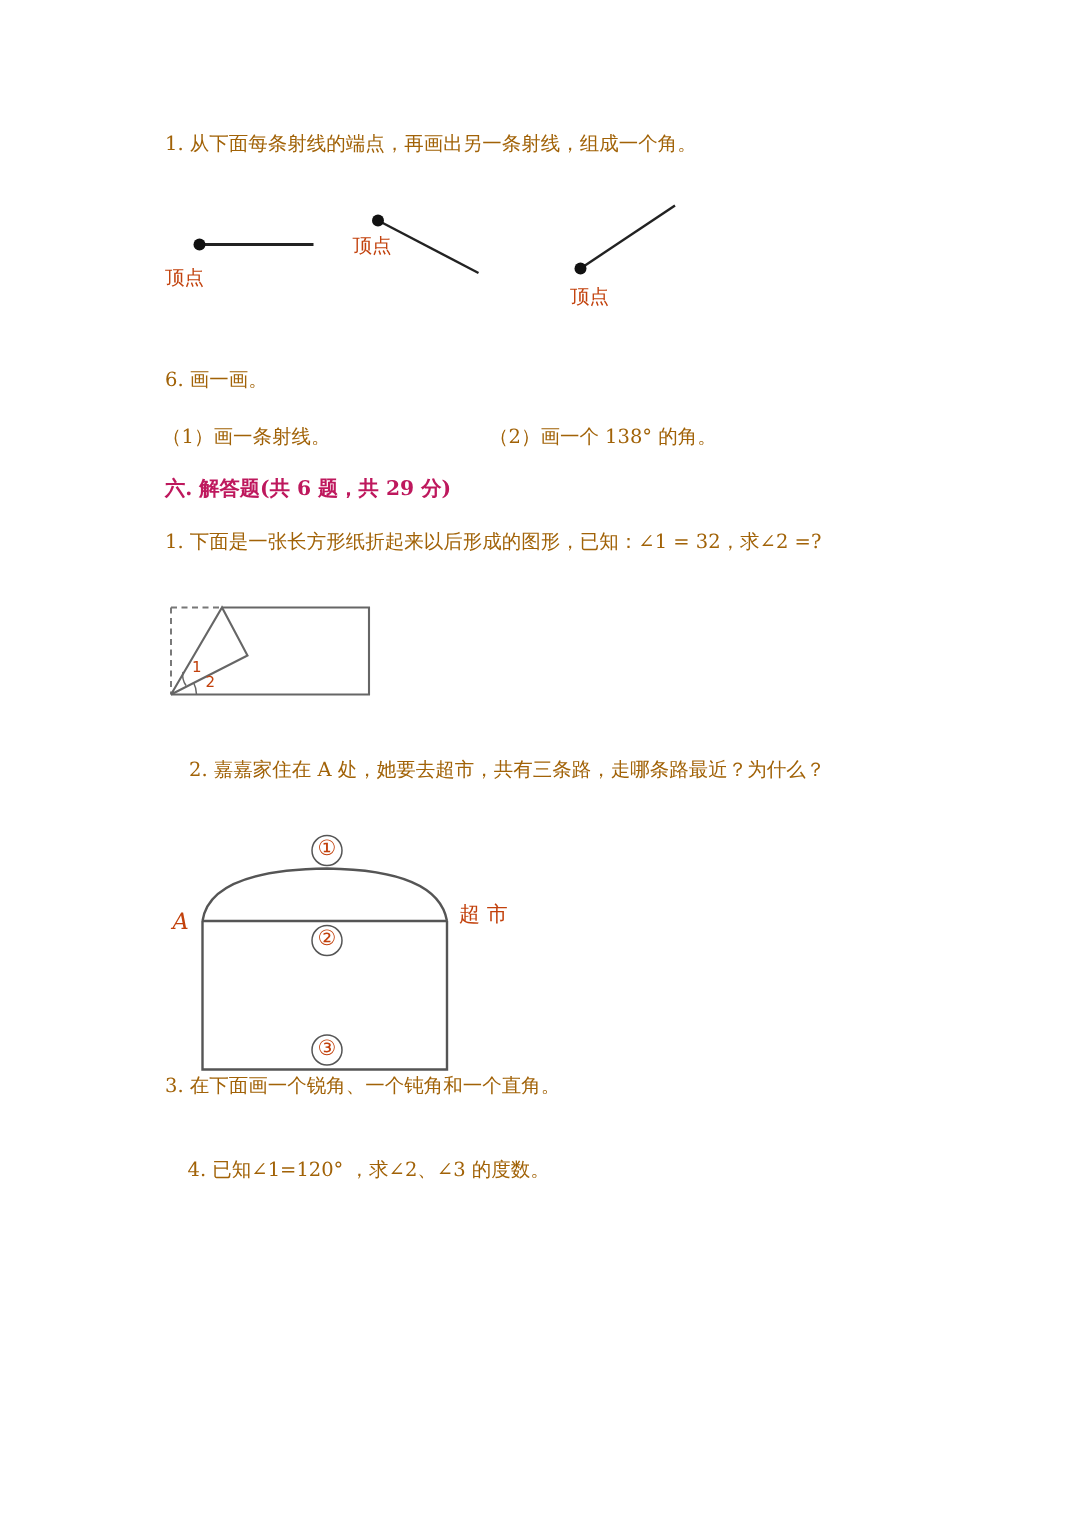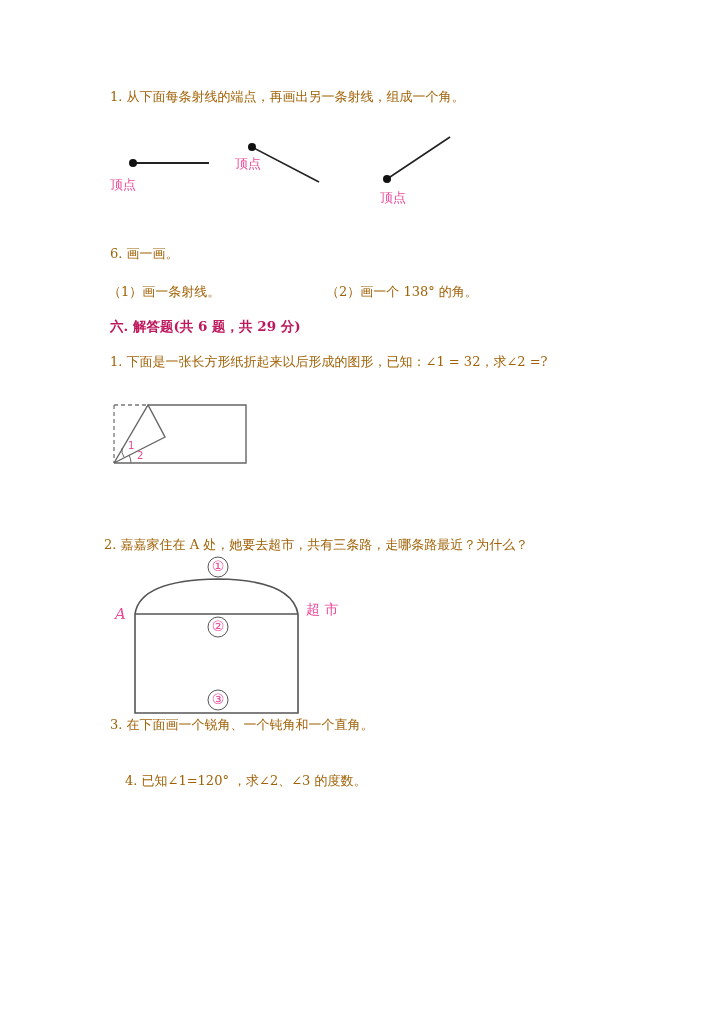--- a/index.html
+++ b/index.html
@@ -6,21 +6,21 @@
   body {
     width: 720px; height: 1018px; position: relative; overflow: hidden;
     font-family: "DejaVu Serif", "Liberation Serif", serif;
     color: #333333;
   }
   .txt {
     position: absolute; white-space: nowrap; font-size: 13px; line-height: 16px;
     color: #a16207;
   }
   .section { font-weight: bold; font-size: 13.5px; color: #be185d; }
-  .lbl { position: absolute; font-size: 13px; color: #ec4899; white-space: nowrap; font-family: "DejaVu Sans", sans-serif; }
+  .lbl { position: absolute; font-size: 13px; color: #c2410c; white-space: nowrap; font-family: "DejaVu Sans", sans-serif; }
   svg { position: absolute; left: 0; top: 0; overflow: visible; }
 </style>
 </head>
 <body>
 
 <div class="txt" style="left:110px; top:89px;">1. 从下面每条射线的端点，再画出另一条射线，组成一个角。</div>
 
 <svg width="720" height="1018">
 
   <line x1="133" y1="163" x2="209" y2="163" stroke="#222" stroke-width="2"></line>
@@ -52,21 +52,21 @@
   <polyline points="148,405 246,405 246,463 114,463" fill="none" stroke="#666" stroke-width="1.4"></polyline>
 
   <polyline points="114,463 148,405 165,437 114,463" fill="none" stroke="#666" stroke-width="1.4"></polyline>
 
   <path d="M 124 457 A 12 12 0 0 1 122 448" fill="none" stroke="#666" stroke-width="1"></path>
   <path d="M 131 463 A 17 17 0 0 0 129 455" fill="none" stroke="#666" stroke-width="1"></path>
 </svg>
 <div class="lbl" style="left:128px; top:440px; font-size:10px;">1</div>
 <div class="lbl" style="left:137px; top:450px; font-size:10px;">2</div>
 
-<div class="txt" style="left:104px; top:506px;margin-top:31px;">2. 嘉嘉家住在 A 处，她要去超市，共有三条路，走哪条路最近？为什么？</div>
+<div class="txt" style="left:126px; top:506px;">2. 嘉嘉家住在 A 处，她要去超市，共有三条路，走哪条路最近？为什么？</div>
 
 <svg width="720" height="1018">
 
   <path d="M 135 614 Q 140 580 218 579 Q 292 580 298 614" fill="none" stroke="#555" stroke-width="1.6"></path>
 
   <line x1="135" y1="614" x2="298" y2="614" stroke="#555" stroke-width="1.6"></line>
 
   <polyline points="135,614 135,713 298,713 298,614" fill="none" stroke="#555" stroke-width="1.6"></polyline>
 
   <circle cx="218" cy="567" r="10" fill="#fff" stroke="#555" stroke-width="1"></circle>

